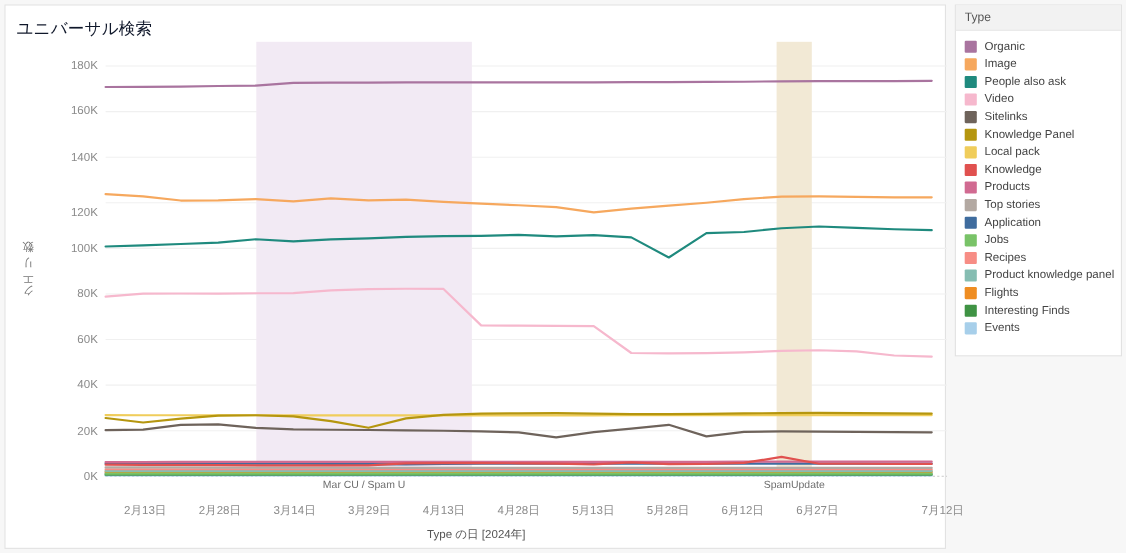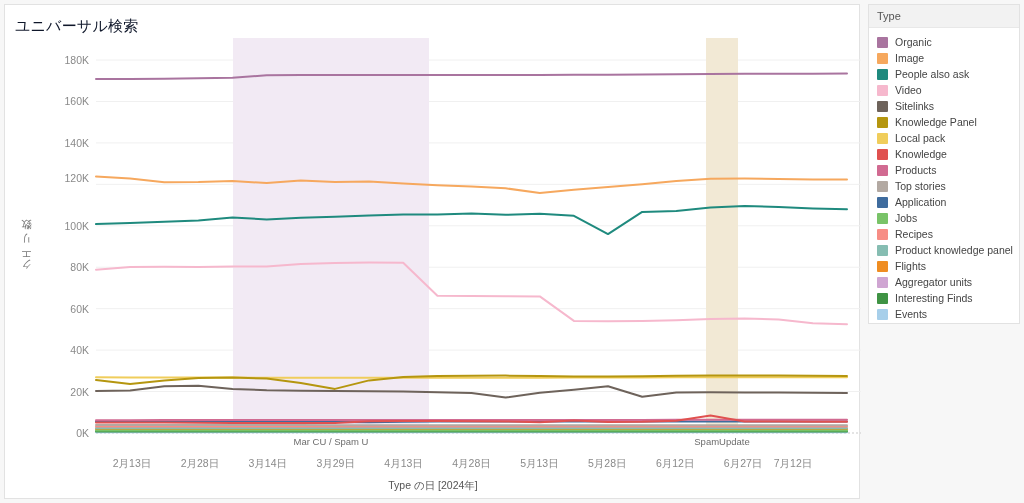--- a/index.html
+++ b/index.html
@@ -37,21 +37,21 @@
   <div id="chart-card">
     <div id="chart-title">ユニバーサル検索</div>
 
     <div id="ylabels">
         <div class="ytick" style="top: 428px;">0K</div>
         <div class="ytick" style="top: 386.556px;">20K</div>
         <div class="ytick" style="top: 345.111px;">40K</div>
         <div class="ytick" style="top: 303.667px;">60K</div>
         <div class="ytick" style="top: 262.222px;">80K</div>
         <div class="ytick" style="top: 220.778px;">100K</div>
-        <div class="ytick" style="top: 173px;">120K</div>
+        <div class="ytick" style="top: 188px;">120K</div>
         <div class="ytick" style="top: 137.889px;">140K</div>
         <div class="ytick" style="top: 96.4444px;">160K</div>
         <div class="ytick" style="top: 55px;">180K</div>
       </div>
     <div id="ytitle">クエリ数</div>
 
     <div id="svgwrap">
       <svg id="chart-svg" width="856" height="495" xmlns="http://www.w3.org/2000/svg">
           <line x1="91" x2="856" y1="428" y2="428" stroke="#c9c9c9" stroke-width="1" stroke-dasharray="2,2"></line>
           <line x1="91" x2="856" y1="386.55555555555554" y2="386.55555555555554" stroke="#f0f0f0" stroke-width="1"></line>
@@ -90,21 +90,21 @@
         <div class="xtick" style="left: 127px;">2月13日</div>
         <div class="xtick" style="left: 194.9px;">2月28日</div>
         <div class="xtick" style="left: 262.8px;">3月14日</div>
         <div class="xtick" style="left: 330.7px;">3月29日</div>
         <div class="xtick" style="left: 398.6px;">4月13日</div>
         <div class="xtick" style="left: 466.5px;">4月28日</div>
         <div class="xtick" style="left: 534.4px;">5月13日</div>
         <div class="xtick" style="left: 602.3px;">5月28日</div>
         <div class="xtick" style="left: 670.2px;">6月12日</div>
         <div class="xtick" style="left: 738.1px;">6月27日</div>
-        <div class="xtick" style="left: 788px;">7月12日</div>
+        <div class="xtick" style="left: 852px;">7月12日</div>
       </div>
     <div id="xtitle">Type の日 [2024年]</div>
   <div class="annot" style="left: 326px; top: 431px;">Mar CU / Spam U</div>
       <div class="annot" style="left: 717px; top: 431px;">SpamUpdate</div>
     </div>
 
   <div id="legend-card">
     <div id="legend-head">Type</div>
     <div id="legend-list">
         <div class="leg-row">
@@ -161,24 +161,20 @@
         </div>
         <div class="leg-row">
           <span class="leg-sw" style="background: rgb(134, 189, 178);"></span>
           <span class="leg-tx">Product knowledge panel</span>
         </div>
         <div class="leg-row">
           <span class="leg-sw" style="background: rgb(239, 141, 34);"></span>
           <span class="leg-tx">Flights</span>
         </div>
         <div class="leg-row">
-          <span class="leg-sw" style="background: rgb(207, 165, 210);"></span>
-          <span class="leg-tx">Aggregator units</span>
-        </div>
-        <div class="leg-row">
           <span class="leg-sw" style="background: rgb(63, 147, 68);"></span>
           <span class="leg-tx">Interesting Finds</span>
         </div>
         <div class="leg-row">
           <span class="leg-sw" style="background: rgb(167, 207, 234);"></span>
           <span class="leg-tx">Events</span>
         </div>
       </div>
   </div>
 

